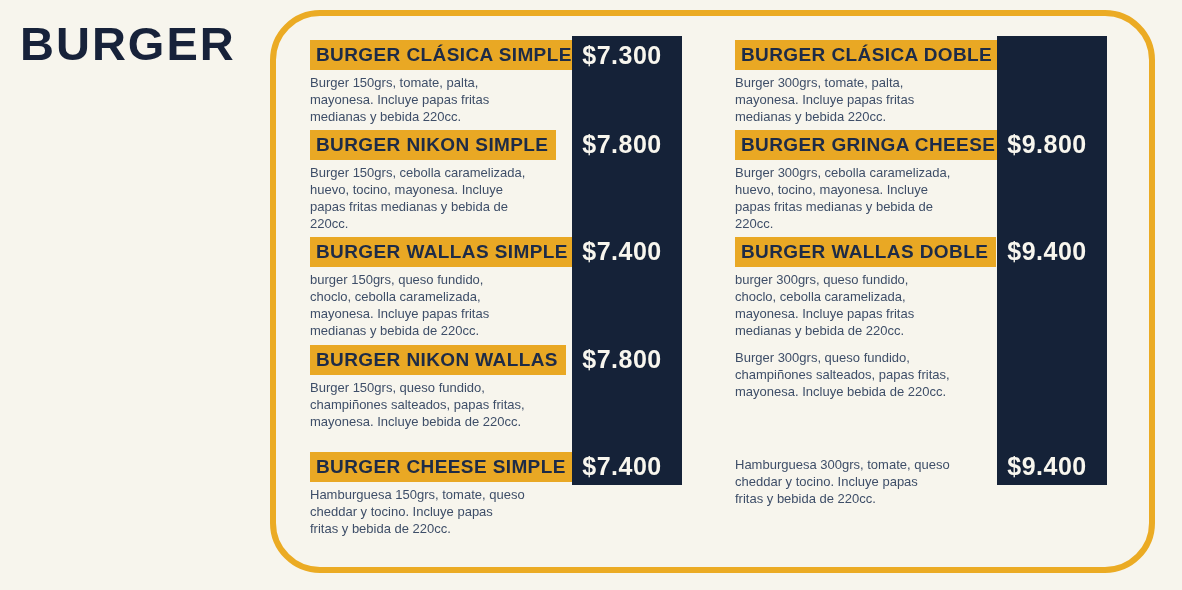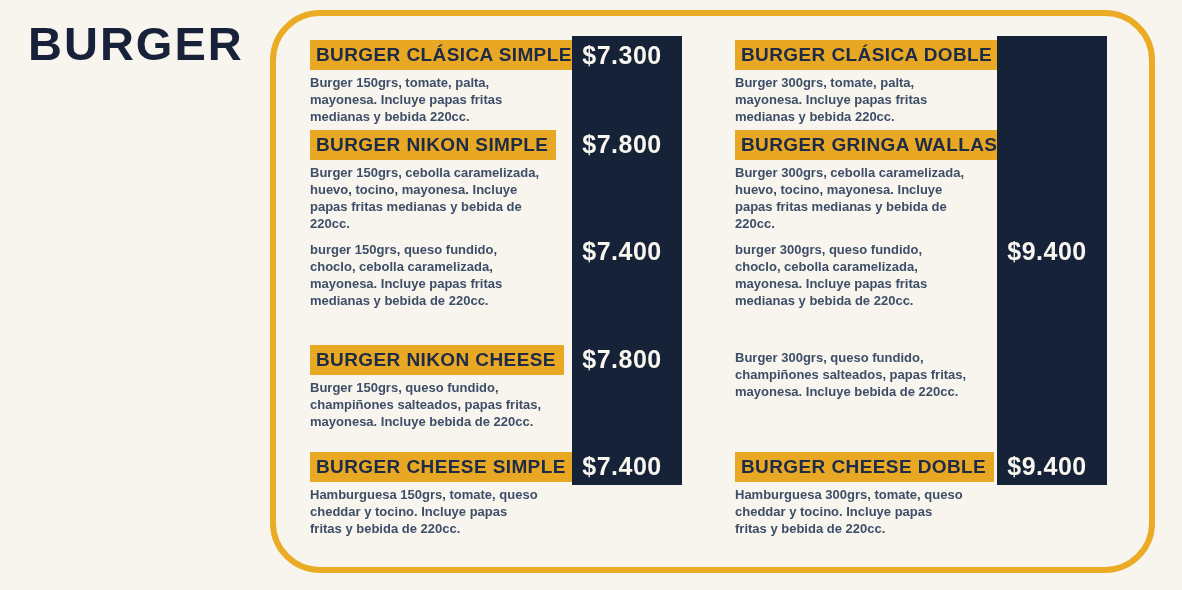--- a/index.html
+++ b/index.html
@@ -7,21 +7,21 @@
   .stage {
     position:relative;
     width:1182px; height:590px;
     background:#F7F5ED;
     font-family:"Liberation Sans", sans-serif;
     overflow:hidden;
   }
   .page-title {
     position:absolute; left:20px; top:16px;
     font-size:47px; font-weight:bold;
-    color:#17223A; letter-spacing:2px;margin-left:8px;
+    color:#17223A; letter-spacing:2px;
   }
   .menu-frame {
     position:absolute; left:270px; top:10px;
     width:885px; height:563px;
     border:6px solid #EBAB24;
     border-radius:50px;
   }
   .price-bar {
     position:absolute; top:36px;
     width:110px; height:449px;
@@ -57,21 +57,21 @@
     background:#E9A824;
     color:#1D2B47;
     font-size:19px; font-weight:bold;
     letter-spacing:0.4px;
     padding:4px 8px 4px 6px;
     white-space:nowrap;
   }
   .item-desc {
     margin-top:4px;
     color:#3E4E68;
-    font-size:13px; font-weight:bold;
+    font-size:13px; font-weight:normal;
     line-height:17px;
     white-space:pre-line;
   }
 </style>
 </head>
 <body>
 
 <div class="stage">
 
   <div class="page-title">BURGER</div>
@@ -86,27 +86,28 @@
 medianas y bebida 220cc.</div>
     </div>
     <div class="item i1">
       <span class="item-name">BURGER NIKON SIMPLE</span>
       <div class="item-desc">Burger 150grs, cebolla caramelizada,
 huevo, tocino, mayonesa. Incluye
 papas fritas medianas y bebida de
 220cc.</div>
     </div>
     <div class="item i2">
+      <span class="item-name">BURGER WALLAS SIMPLE</span>
       <div class="item-desc">burger 150grs, queso fundido,
 choclo, cebolla caramelizada,
 mayonesa. Incluye papas fritas
 medianas y bebida de 220cc.</div>
     </div>
     <div class="item i3">
-      <span class="item-name">BURGER NIKON CHEESE</span>
+      <span class="item-name">BURGER NIKON WALLAS</span>
       <div class="item-desc">Burger 150grs, queso fundido,
 champiñones salteados, papas fritas,
 mayonesa. Incluye bebida de 220cc.</div>
     </div>
     <div class="item i4">
       <span class="item-name">BURGER CHEESE SIMPLE</span>
       <div class="item-desc">Hamburguesa 150grs, tomate, queso
 cheddar y tocino. Incluye papas
 fritas y bebida de 220cc.</div>
     </div>
@@ -121,43 +122,44 @@
   </div>
 
   <div class="col-right">
     <div class="item i0">
       <span class="item-name">BURGER CLÁSICA DOBLE</span>
       <div class="item-desc">Burger 300grs, tomate, palta,
 mayonesa. Incluye papas fritas
 medianas y bebida 220cc.</div>
     </div>
     <div class="item i1">
-      <span class="item-name">BURGER GRINGA WALLAS</span>
+      <span class="item-name">BURGER GRINGA CHEESE</span>
       <div class="item-desc">Burger 300grs, cebolla caramelizada,
 huevo, tocino, mayonesa. Incluye
 papas fritas medianas y bebida de
 220cc.</div>
     </div>
     <div class="item i2">
+      <span class="item-name">BURGER WALLAS DOBLE</span>
       <div class="item-desc">burger 300grs, queso fundido,
 choclo, cebolla caramelizada,
 mayonesa. Incluye papas fritas
 medianas y bebida de 220cc.</div>
     </div>
     <div class="item i3">
       <div class="item-desc">Burger 300grs, queso fundido,
 champiñones salteados, papas fritas,
 mayonesa. Incluye bebida de 220cc.</div>
     </div>
     <div class="item i4">
-      <span class="item-name">BURGER CHEESE DOBLE</span>
       <div class="item-desc">Hamburguesa 300grs, tomate, queso
 cheddar y tocino. Incluye papas
 fritas y bebida de 220cc.</div>
     </div>
   </div>
 
   <div class="price-bar right">
+    <div class="price p1">$9.800</div>
     <div class="price p2">$9.400</div>
     <div class="price p4">$9.400</div>
   </div>
 
 </div>
 
 </body></html>

